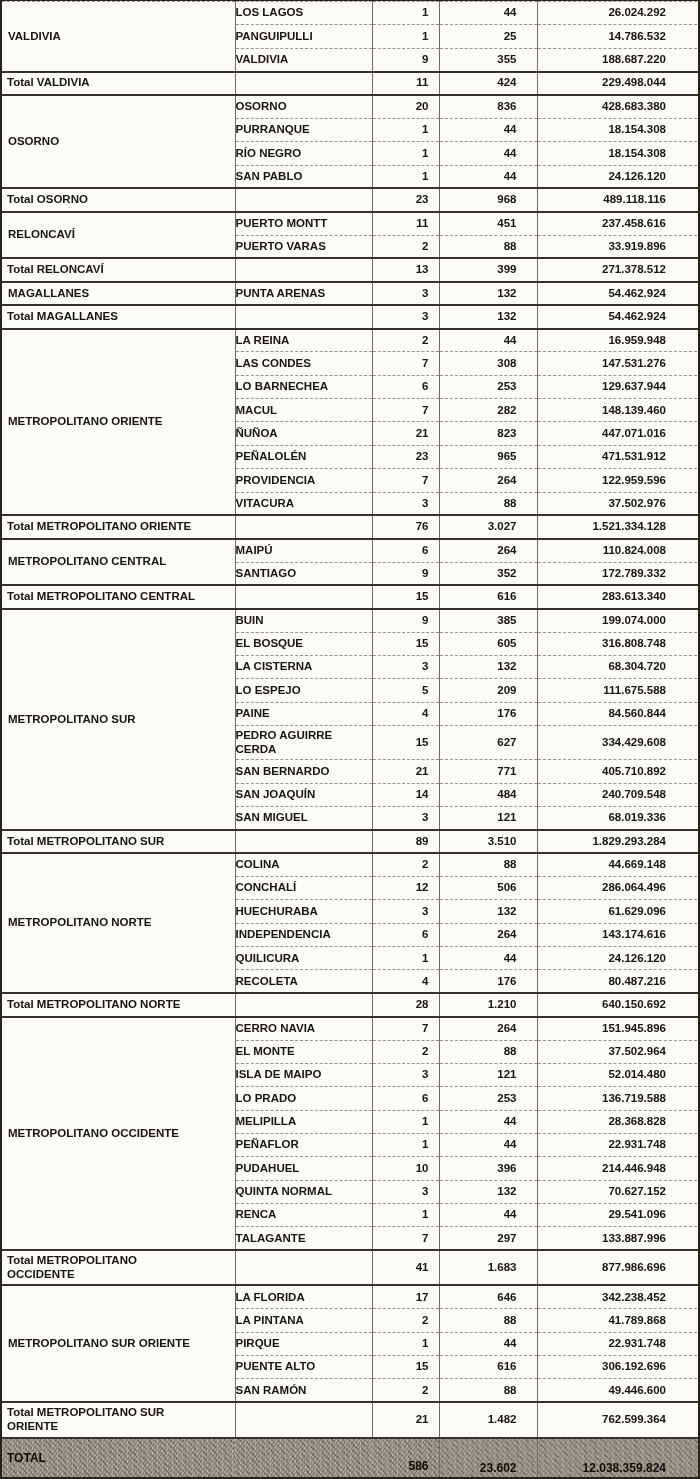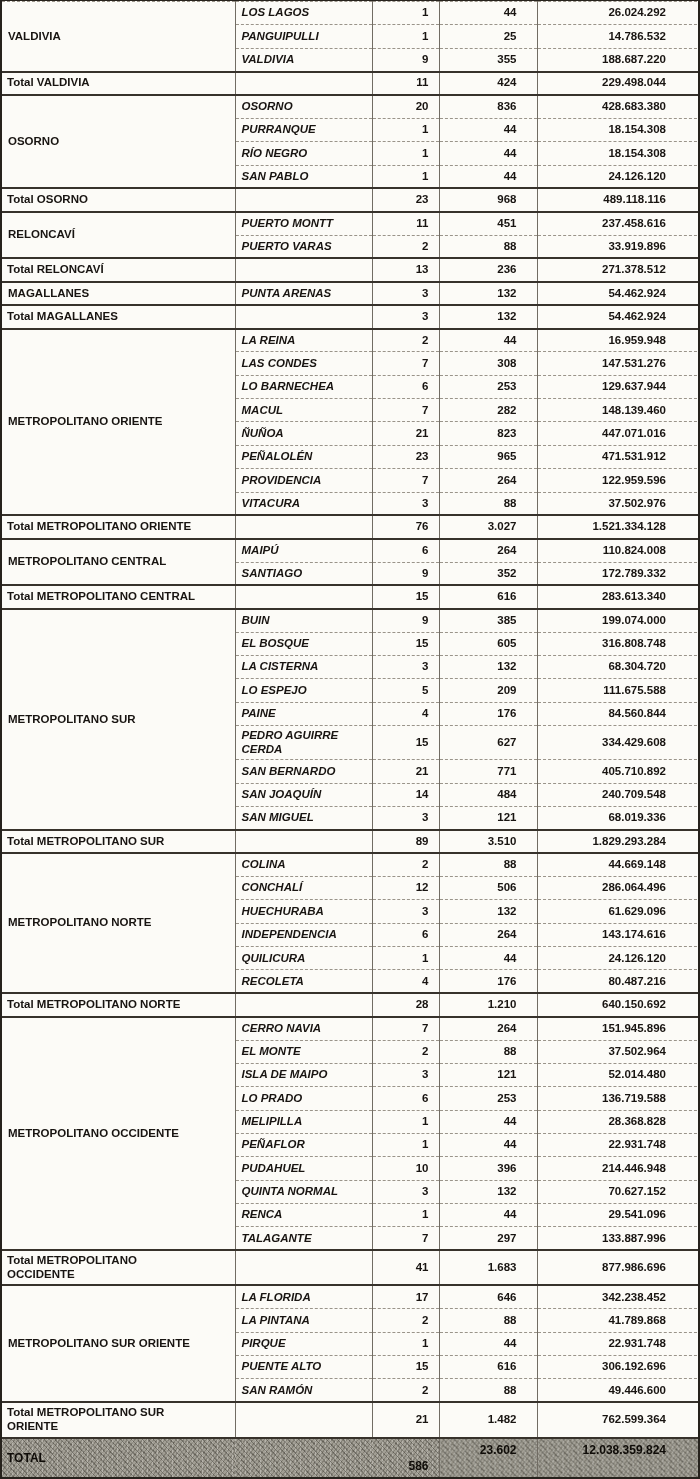--- a/index.html
+++ b/index.html
@@ -34,24 +34,22 @@
   tr.data-row > td { border-top: 1px dashed #9a948a; }
   tr.total-row > td {
     border-top: 2px solid #37322b;
     border-bottom: 2px solid #37322b;
   }
   .region-cell {
     padding-left: 6px;
     border-right: 1px solid #716c63;
   }
   .commune-cell {
-    padding-left: 6px;
     border-right: 1px solid #716c63;
     white-space: pre-line;
-    font-style: italic;
   }
   .projects-cell {
     text-align: right;
     padding-right: 10px;
     border-right: 1px solid #716c63;
   }
   .qty-cell {
     text-align: right;
     padding-right: 20px;
     border-right: 1px solid #716c63;
@@ -74,21 +72,21 @@
     font-size: 12px;
     color: #0f0c08;
     background:
       repeating-linear-gradient(47deg, rgba(20,18,12,0.28) 0 1px, rgba(0,0,0,0) 1px 4px),
       repeating-linear-gradient(-53deg, rgba(25,22,15,0.22) 0 1px, rgba(0,0,0,0) 1px 3px),
       repeating-linear-gradient(90deg, rgba(255,255,255,0.22) 0 1px, rgba(0,0,0,0) 1px 5px),
       #a19e94;
   }
   .grand-label { padding-left: 5px; margin-left: 30px; }
   .grand-projects { vertical-align: top; padding-top: 20px; }
-  .grand-qty, .grand-amount { vertical-align: bottom; padding-bottom: 20px; }
+  .grand-qty, .grand-amount { vertical-align: bottom; padding-bottom: 2px; }
 </style>
 </head>
 <body>
 
 <div class="page">
   <table>
     <colgroup>
       <col style="width:233px">
       <col style="width:137px">
       <col style="width:67px">
@@ -164,21 +162,21 @@
         <tr class="data-row">
           <td class="commune-cell">PUERTO VARAS</td>
           <td class="projects-cell">2</td>
           <td class="qty-cell">88</td>
           <td class="amount-cell">33.919.896</td>
         </tr>
         <tr class="total-row">
           <td class="total-label">Total RELONCAVÍ</td>
           <td class="total-empty"></td>
           <td class="projects-cell">13</td>
-          <td class="qty-cell">236</td>
+          <td class="qty-cell">399</td>
           <td class="amount-cell">271.378.512</td>
         </tr>
         <tr class="data-row">
           <td class="region-cell" rowspan="1">MAGALLANES</td>
           <td class="commune-cell">PUNTA ARENAS</td>
           <td class="projects-cell">3</td>
           <td class="qty-cell">132</td>
           <td class="amount-cell">54.462.924</td>
         </tr>
         <tr class="total-row">

